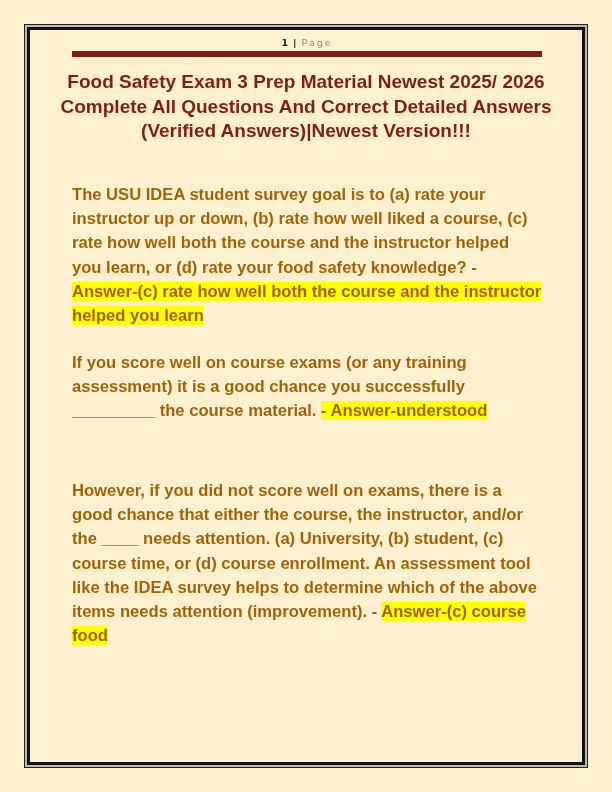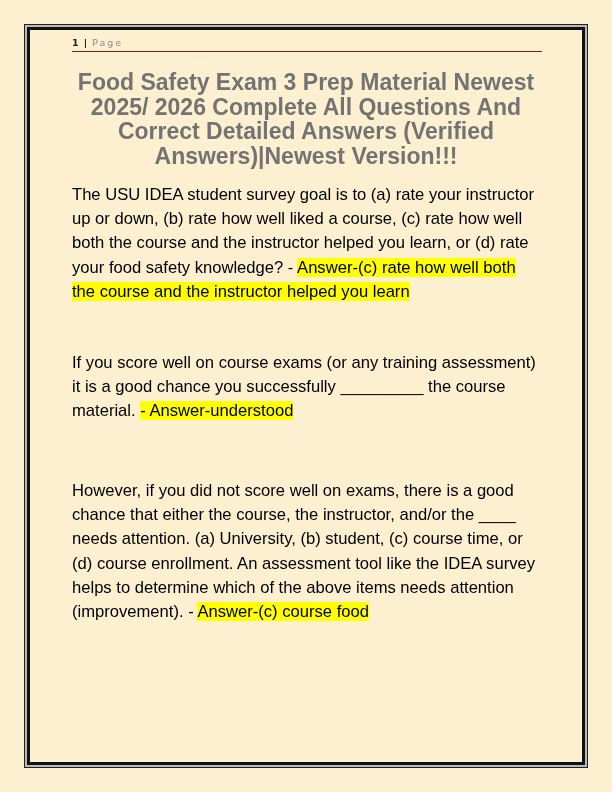--- a/index.html
+++ b/index.html
@@ -34,56 +34,58 @@
       border: 3px solid #111;
       box-sizing: border-box;
       background: #fdf0d0;
     }
     .page-header {
       position: absolute;
       left: 72px;
       top: 37px;
       width: 470px;
       height: 14px;
-      border-bottom: 1px solid #7f1d1d;
+      border-bottom: 6px solid #7f1d1d;
       font-family: "DejaVu Sans", sans-serif;
       font-size: 9.5px;
       line-height: 12px;
+      text-align: center;
     }
     .page-header .num {
       font-weight: bold;
       color: #222;
     }
     .page-header .sep {
       color: #222;
       font-weight: bold;
       margin: 0 2px;
     }
     .page-header .word {
       color: #8a8a8a;
       letter-spacing: 2px;
     }
     .title {
       position: absolute;
       left: 60px;
       top: 70px;
       width: 492px;
       text-align: center;
-      color: #737373;
+      color: #7f1d1d;
       font-weight: bold;
-      font-size: 23px;
+      font-size: 19px;
       line-height: 24.5px;
     }
     .qa {
       position: absolute;
       left: 72px;
       width: 470px;
       font-size: 16.6px;
       line-height: 24.2px;
-      color: #000000;
+      color: #a16207;
+      font-weight: bold;
     }
     .hl {
       background: #ffff00;
     }
   </style>
 </head>
 <body>
 
 <div class="frame-outer">
   <div class="frame-inner"></div>

